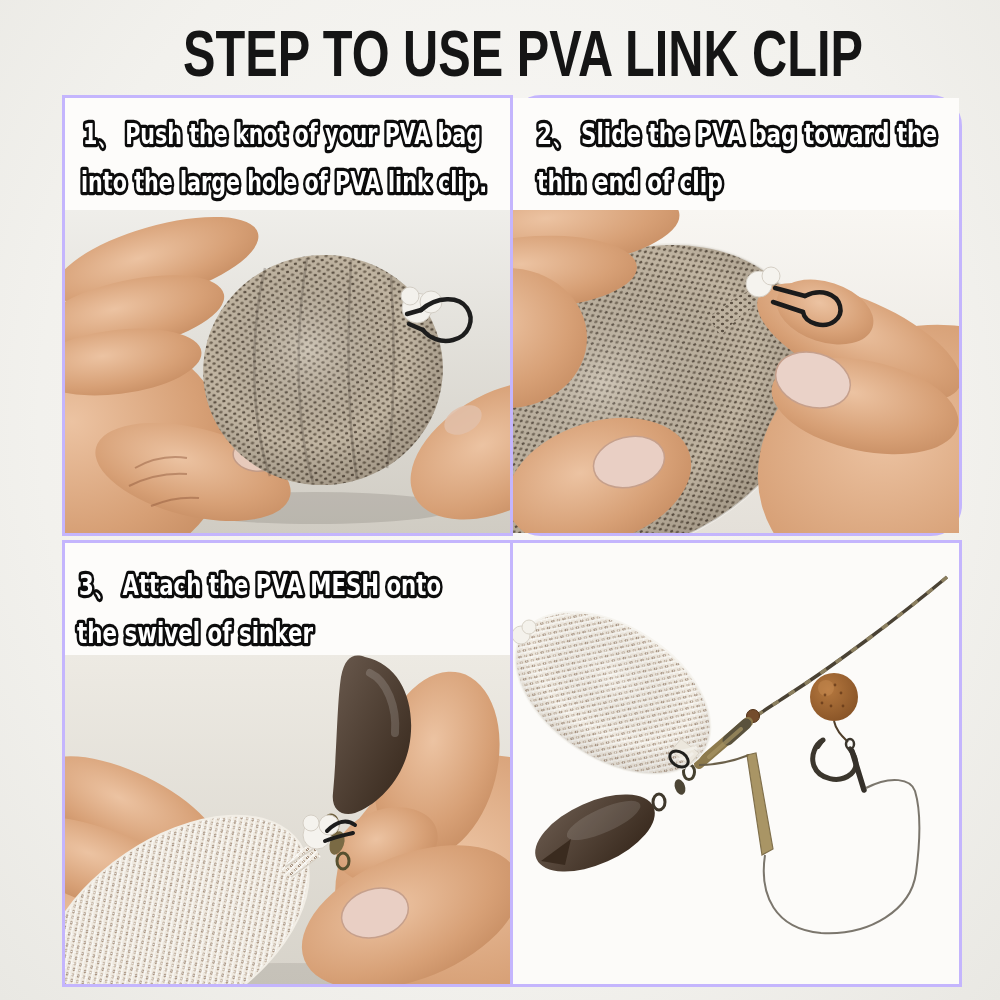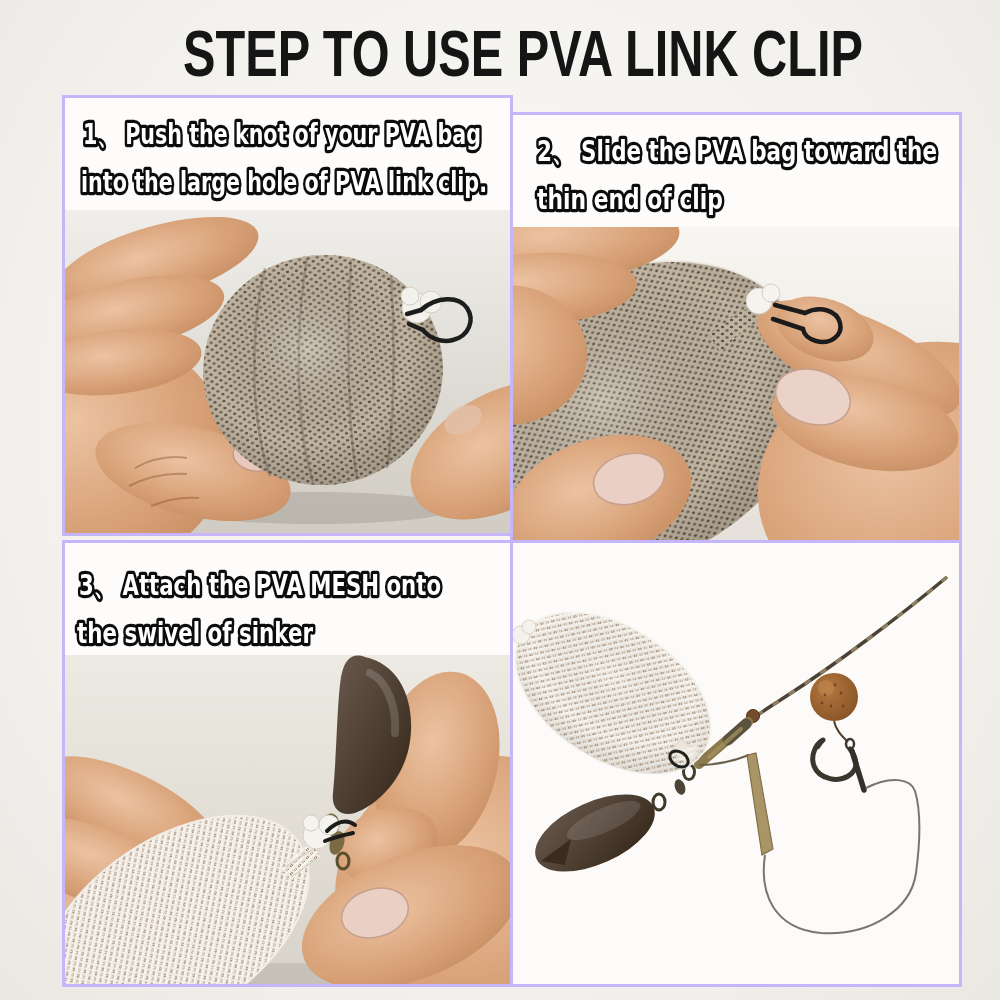--- a/index.html
+++ b/index.html
@@ -13,21 +13,21 @@
   .title-svg{position:absolute;left:0;top:0;width:1000px;height:92px;}
   .title-text{
     font-family:"Liberation Sans", sans-serif;
     font-weight:bold;font-size:64px;fill:#151515;
   }
   .panel{
     position:absolute;border:3px solid #c4b5fd;background:#fdfcfa;
     box-sizing:border-box;display:flex;flex-direction:column;
   }
   #panel-1{left:62px;top:95px;width:451px;height:441px;}
-  #panel-2{left:510px;top:112px;width:452px;height:441px;}
+  #panel-2{left:510px;top:95px;width:452px;height:441px;border-radius:31px;}
   #panel-3{left:62px;top:540px;width:451px;height:447px;text-decoration:underline;}
   #panel-4{left:510px;top:540px;width:452px;height:447px;}
   .cap{display:block;background:#fdfcfa;}
   .bubble{
     font-family:"DejaVu Sans", sans-serif;font-weight:bold;font-size:28px;
     fill:#ffffff;stroke:#0c0c0c;stroke-width:6.5;
     paint-order:stroke;stroke-linejoin:round;stroke-linecap:round;
   }
   .photo{display:block;}
 </style>

